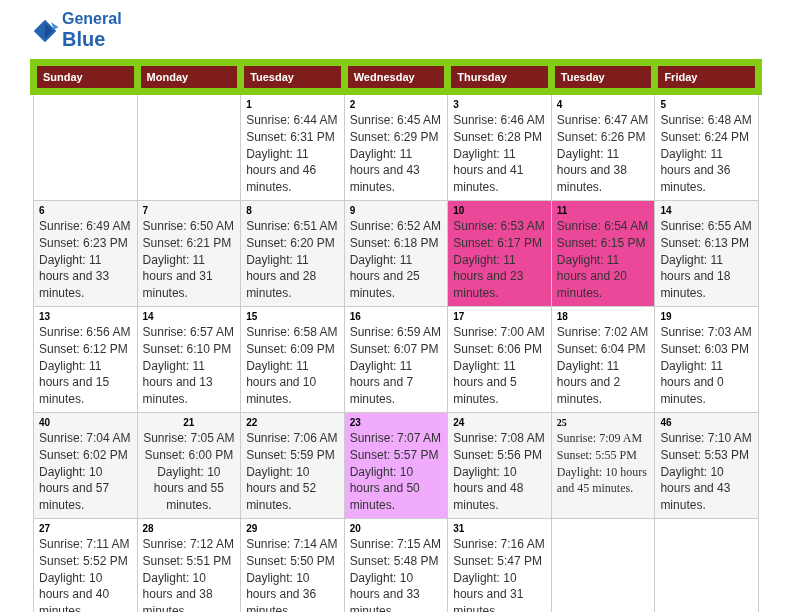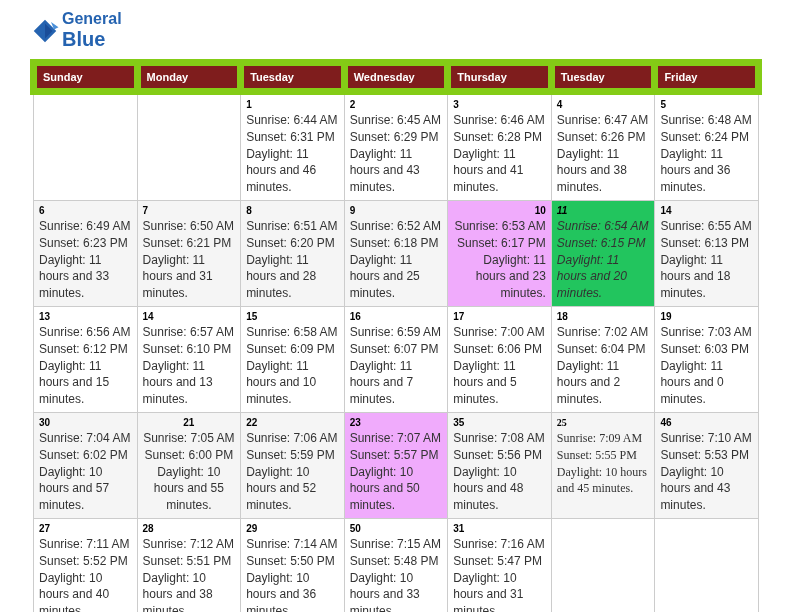--- a/index.html
+++ b/index.html
@@ -154,25 +154,25 @@
             <div class="day-info">Sunrise: 6:50 AM<br>Sunset: 6:21 PM<br>Daylight: 11 hours and 31 minutes.</div>
           </td>
           <td style="background: rgb(245, 245, 245);">
             <div class="day-num">8</div>
             <div class="day-info">Sunrise: 6:51 AM<br>Sunset: 6:20 PM<br>Daylight: 11 hours and 28 minutes.</div>
           </td>
           <td style="background: rgb(245, 245, 245);">
             <div class="day-num">9</div>
             <div class="day-info">Sunrise: 6:52 AM<br>Sunset: 6:18 PM<br>Daylight: 11 hours and 25 minutes.</div>
           </td>
-          <td style="background: #f0abfc; text-align: right;">
+          <td style="background: #ec4899;">
             <div class="day-num">10</div>
             <div class="day-info">Sunrise: 6:53 AM<br>Sunset: 6:17 PM<br>Daylight: 11 hours and 23 minutes.</div>
           </td>
-          <td style="background: #22c55e; font-style: italic;">
+          <td style="background: #ec4899;">
             <div class="day-num">11</div>
             <div class="day-info">Sunrise: 6:54 AM<br>Sunset: 6:15 PM<br>Daylight: 11 hours and 20 minutes.</div>
           </td>
           <td style="background: rgb(245, 245, 245);">
             <div class="day-num">14</div>
             <div class="day-info">Sunrise: 6:55 AM<br>Sunset: 6:13 PM<br>Daylight: 11 hours and 18 minutes.</div>
           </td>
         </tr>
         <tr>
           <td>
@@ -199,37 +199,37 @@
             <div class="day-num">18</div>
             <div class="day-info">Sunrise: 7:02 AM<br>Sunset: 6:04 PM<br>Daylight: 11 hours and 2 minutes.</div>
           </td>
           <td>
             <div class="day-num">19</div>
             <div class="day-info">Sunrise: 7:03 AM<br>Sunset: 6:03 PM<br>Daylight: 11 hours and 0 minutes.</div>
           </td>
         </tr>
         <tr>
           <td style="background: rgb(245, 245, 245);">
-            <div class="day-num">30</div>
+            <div class="day-num">40</div>
             <div class="day-info">Sunrise: 7:04 AM<br>Sunset: 6:02 PM<br>Daylight: 10 hours and 57 minutes.</div>
           </td>
           <td style="background: rgb(245, 245, 245); text-align: center;">
             <div class="day-num">21</div>
             <div class="day-info">Sunrise: 7:05 AM<br>Sunset: 6:00 PM<br>Daylight: 10 hours and 55 minutes.</div>
           </td>
           <td style="background: rgb(245, 245, 245);">
             <div class="day-num">22</div>
             <div class="day-info">Sunrise: 7:06 AM<br>Sunset: 5:59 PM<br>Daylight: 10 hours and 52 minutes.</div>
           </td>
           <td style="background: #f0abfc;">
             <div class="day-num">23</div>
             <div class="day-info">Sunrise: 7:07 AM<br>Sunset: 5:57 PM<br>Daylight: 10 hours and 50 minutes.</div>
           </td>
           <td style="background: rgb(245, 245, 245);">
-            <div class="day-num">35</div>
+            <div class="day-num">24</div>
             <div class="day-info">Sunrise: 7:08 AM<br>Sunset: 5:56 PM<br>Daylight: 10 hours and 48 minutes.</div>
           </td>
           <td style="background: rgb(245, 245, 245); font-family: Liberation Serif, serif;">
             <div class="day-num">25</div>
             <div class="day-info">Sunrise: 7:09 AM<br>Sunset: 5:55 PM<br>Daylight: 10 hours and 45 minutes.</div>
           </td>
           <td style="background: rgb(245, 245, 245);">
             <div class="day-num">46</div>
             <div class="day-info">Sunrise: 7:10 AM<br>Sunset: 5:53 PM<br>Daylight: 10 hours and 43 minutes.</div>
           </td>
@@ -241,21 +241,21 @@
           </td>
           <td>
             <div class="day-num">28</div>
             <div class="day-info">Sunrise: 7:12 AM<br>Sunset: 5:51 PM<br>Daylight: 10 hours and 38 minutes.</div>
           </td>
           <td>
             <div class="day-num">29</div>
             <div class="day-info">Sunrise: 7:14 AM<br>Sunset: 5:50 PM<br>Daylight: 10 hours and 36 minutes.</div>
           </td>
           <td>
-            <div class="day-num">50</div>
+            <div class="day-num">20</div>
             <div class="day-info">Sunrise: 7:15 AM<br>Sunset: 5:48 PM<br>Daylight: 10 hours and 33 minutes.</div>
           </td>
           <td>
             <div class="day-num">31</div>
             <div class="day-info">Sunrise: 7:16 AM<br>Sunset: 5:47 PM<br>Daylight: 10 hours and 31 minutes.</div>
           </td>
           <td class="empty-cell"></td>
           <td class="empty-cell"></td>
         </tr>
       </tbody>

